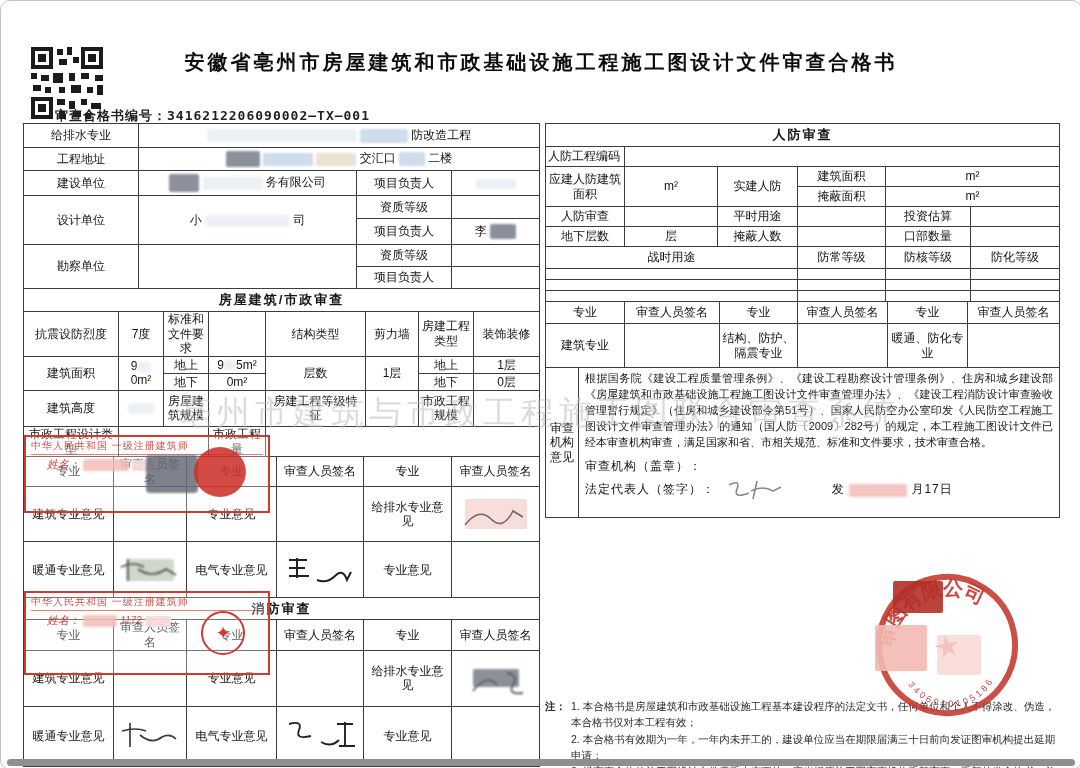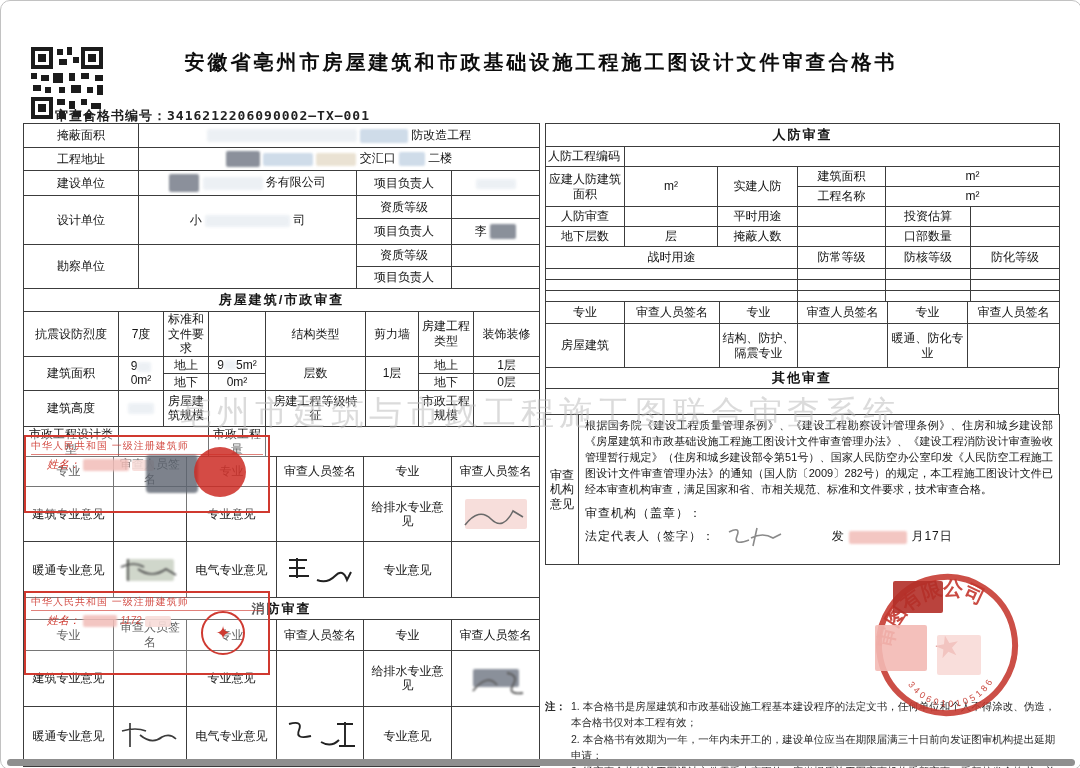--- a/index.html
+++ b/index.html
@@ -98,21 +98,21 @@
 
     <table class="t">
       <colgroup>
           <col style="width:115px">
           <col style="width:218px">
           <col style="width:95px">
           <col style="width:88px">
         </colgroup>
       <tbody>
           <tr style="height:24px">
-        <td>掩蔽面积</td>
+        <td>给排水专业</td>
         <td colspan="3">
           <span class="rd rd-f" style="width:150px;height:13px"></span>
           <span class="rd rd-b" style="width:48px;height:14px"></span>
           <span>防改造工程</span>
         </td>
       </tr>
       <tr style="height:23px">
         <td>工程地址</td>
         <td colspan="3">
           <span class="rd rd-d" style="width:34px;height:16px"></span>
@@ -355,21 +355,21 @@
         <td colspan="5"></td>
       </tr>
       <tr style="height:20px">
         <td rowspan="2" class="xs">应建人防建筑面积</td>
         <td rowspan="2">m²</td>
         <td rowspan="2">实建人防</td>
         <td class="sm">建筑面积</td>
         <td colspan="2">m²</td>
       </tr>
       <tr style="height:20px">
-        <td class="sm">工程名称</td>
+        <td class="sm">掩蔽面积</td>
         <td colspan="2">m²</td>
       </tr>
       <tr style="height:20px">
         <td class="sm">人防审查</td>
         <td></td>
         <td class="sm">平时用途</td>
         <td></td>
         <td class="sm">投资估算</td>
         <td></td>
       </tr>
@@ -431,40 +431,30 @@
       <tbody>
           <tr style="height:22px">
         <td>专业</td>
         <td class="sm">审查人员签名</td>
         <td>专业</td>
         <td class="sm">审查人员签名</td>
         <td>专业</td>
         <td class="sm">审查人员签名</td>
       </tr>
       <tr style="height:44px">
-        <td>房屋建筑</td>
+        <td>建筑专业</td>
         <td></td>
         <td class="sm">结构、防护、隔震专业</td>
         <td></td>
         <td class="sm">暖通、防化专业</td>
         <td></td>
       </tr>
     </tbody>
       </table>
 
-    <table class="t">
-      <tbody>
-          <tr style="height:21px">
-            <td class="hd">其他审查</td>
-          </tr>
-      <tr style="height:26px">
-            <td></td>
-          </tr>
-    </tbody>
-      </table>
 
 
 
     <table class="t">
       <colgroup>
           <col style="width:33px">
           <col style="width:481px">
         </colgroup>
       <tbody>
           <tr style="height:150px">

